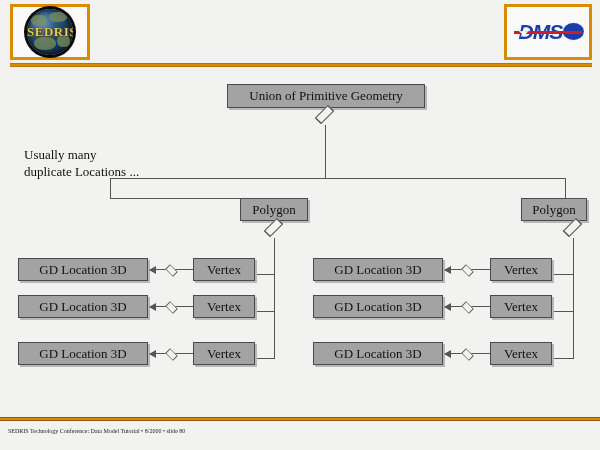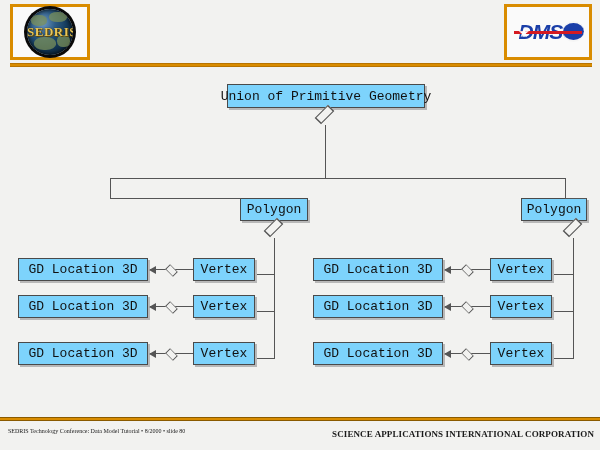--- a/index.html
+++ b/index.html
@@ -121,25 +121,25 @@
     border-top: 1px solid #b87400;
     border-bottom: 1px solid #b87400;
     box-sizing: border-box;
   }
 
   
   #diagram { position: absolute; left: 0; top: 66px; width: 600px; height: 350px; }
 
   .node {
     position: absolute;
-    background: #7dd3fc;
+    background: #a3a3a3;
     border: 1px solid #4a4a4a;
     box-shadow: 2px 2px 0 #b8b8b8;
     box-sizing: border-box;
-    font-family: Liberation Mono, monospace;
+    font-family: Liberation Serif, serif;
     font-size: 13px;
     color: #111;
     display: flex; align-items: center; justify-content: center;
     white-space: nowrap;
   }
 
   .line {
     position: absolute;
     background: #555;
   }
@@ -236,20 +236,22 @@
         <div id="dmso-stripe"></div>
         <div id="dmso-star"></div>
       </div>
     </div>
 
     <div id="header-rule"></div>
   </div>
 
   <div id="diagram">
 
+    <div id="note">Usually many
+duplicate Locations ...</div>
 
     <div class="node" id="root-node" style="left:227px; top:18px; width:198px; height:24px;">
       <span>Union of Primitive Geometry</span>
     </div>
 
     <div class="diamond" style="left:320px; top:42px;"></div>
 
     <div class="line v" style="left:325px; top:59px; height:54px;"></div>
 
     <div class="line h" style="left:110px; top:112px; width:456px;"></div>
@@ -339,15 +341,14 @@
       <span>Vertex</span>
     </div>
     <div class="line h" style="left:445px; top:287px; width:45px;"></div>
     <div class="arrowhead" style="left:444px; top:284px;"></div>
     <div class="diamond diamond-sm" style="left:462px; top:283px;"></div>
 
   </div>
 
   <div id="footer-rule"></div>
   <div id="footer-left">SEDRIS Technology Conference: Data Model Tutorial • 8/2000 • slide 80</div>
-  <div id="footer-right">SCIENCE APPLICATIONS INTERNATIONAL CORPORATION</div>
 
 </div>
 
 </body></html>

